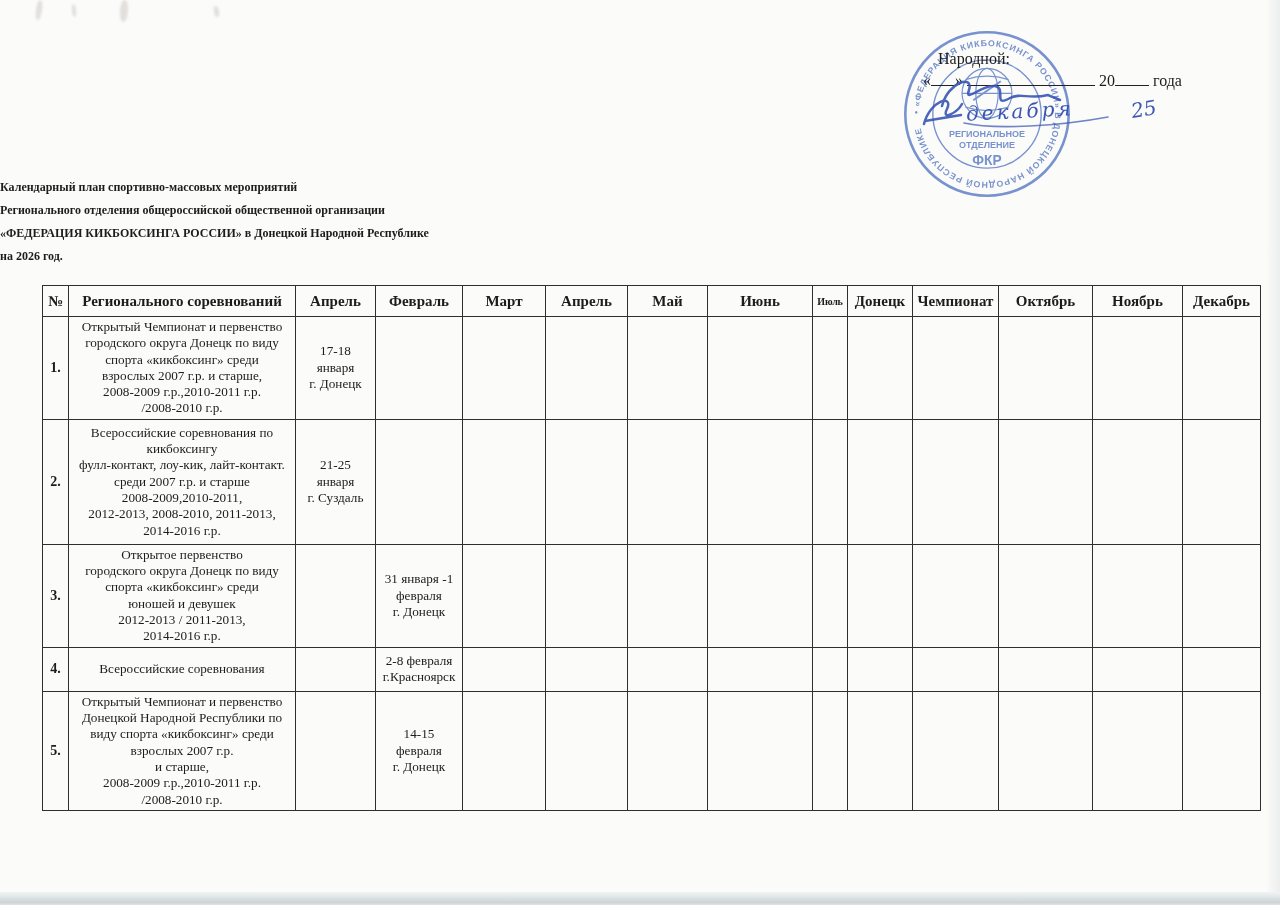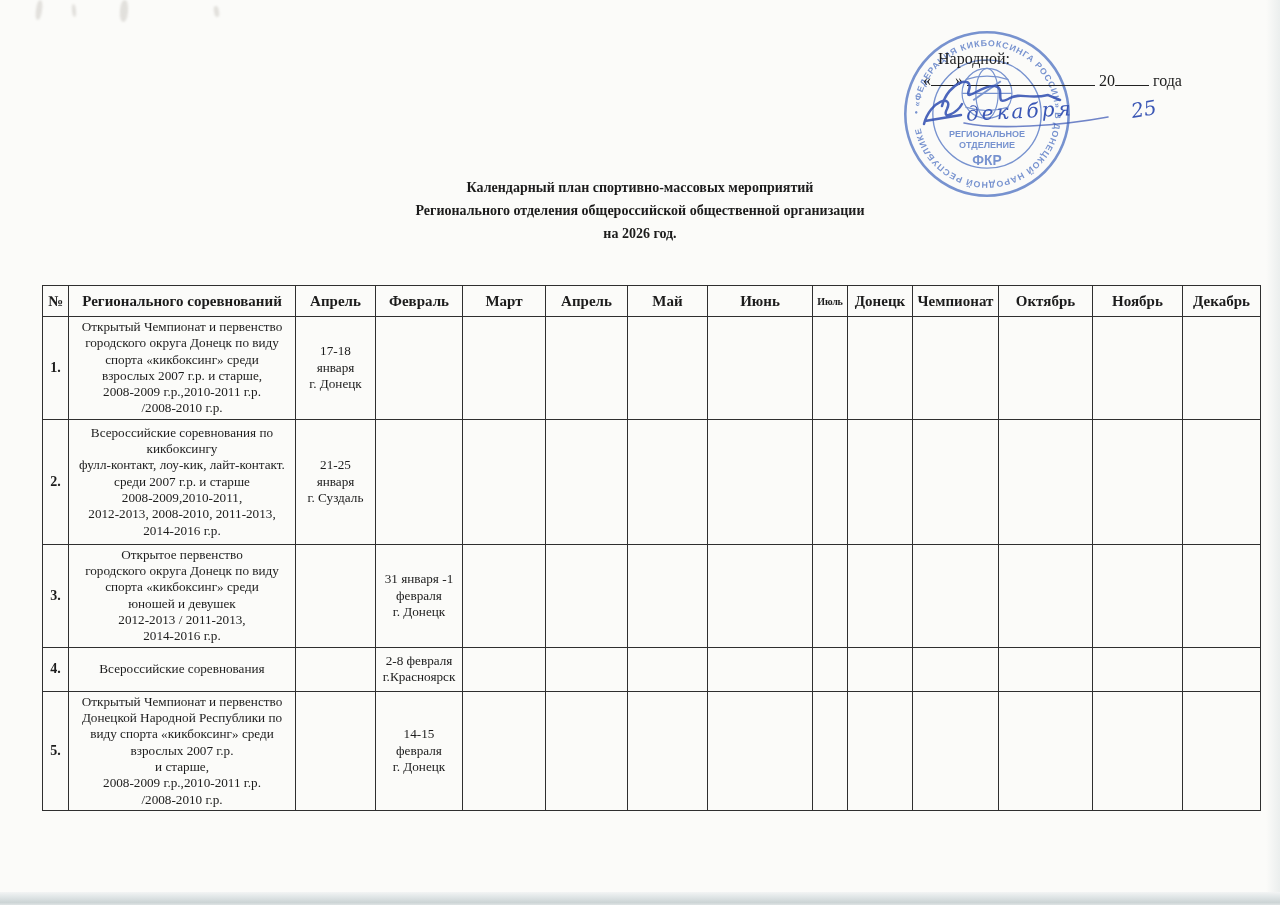--- a/index.html
+++ b/index.html
@@ -38,22 +38,22 @@
   .hand{
     position:absolute;z-index:4;color:#3a56b5;
     font-style:italic;font-family:"DejaVu Serif", serif;pointer-events:none;
   }
   .hand-month{left:966px;top:99px;font-size:20px;letter-spacing:3px;transform:rotate(-3deg);}
   .hand-year{left:1131px;top:97px;font-size:20px;transform:rotate(-10deg);}
   .sig-svg{position:absolute;left:900px;top:40px;width:300px;height:110px;z-index:4;pointer-events:none;}
 
   
   .doc-title{
-    position:absolute;left:0;top:176px;width:1280px;text-align:center;z-index:2;
-    font-weight:bold;font-size:14px;line-height:23px;
+    position:absolute;left:0;top:176px;width:1280px;text-align:left;z-index:2;
+    font-weight:bold;font-size:12px;line-height:23px;
   }
 
   
   table.cal{
     position:absolute;left:42px;top:285px;z-index:2;
     border-collapse:collapse;table-layout:fixed;width:1218px;
   }
   .cal th,.cal td{
     border:1.4px solid #2f2f2f;
     text-align:center;vertical-align:middle;
@@ -116,20 +116,21 @@
     <g fill="none" stroke="#3a56b5" stroke-width="2.5" stroke-linecap="round" opacity=".9">
       <path d="M 42 66 C 48 42 74 34 69 50 C 64 64 82 44 95 46 C 107 48 92 68 110 58 C 121 52 128 60 148 55 L 160 60"></path>
       <path d="M 24 84 C 30 60 54 54 47 69 C 41 81 57 73 62 64 M 25 81 L 61 75"></path>
       <path d="M 64 83 C 95 90 160 86 208 77" stroke-width="1.6" opacity=".8"></path>
     </g>
   </svg>
 
   <div class="doc-title">
     <div>Календарный план спортивно-массовых мероприятий</div>
     <div>Регионального отделения общероссийской общественной организации</div>
+    <div>«ФЕДЕРАЦИЯ КИКБОКСИНГА РОССИИ» в Донецкой Народной Республике</div>
     <div>на 2026 год.</div>
   </div>
 
   <table class="cal">
     <colgroup>
       <col style="width:26px">
         <col style="width:227px">
         <col style="width:80px">
         <col style="width:87px">
       <col style="width:83px">

